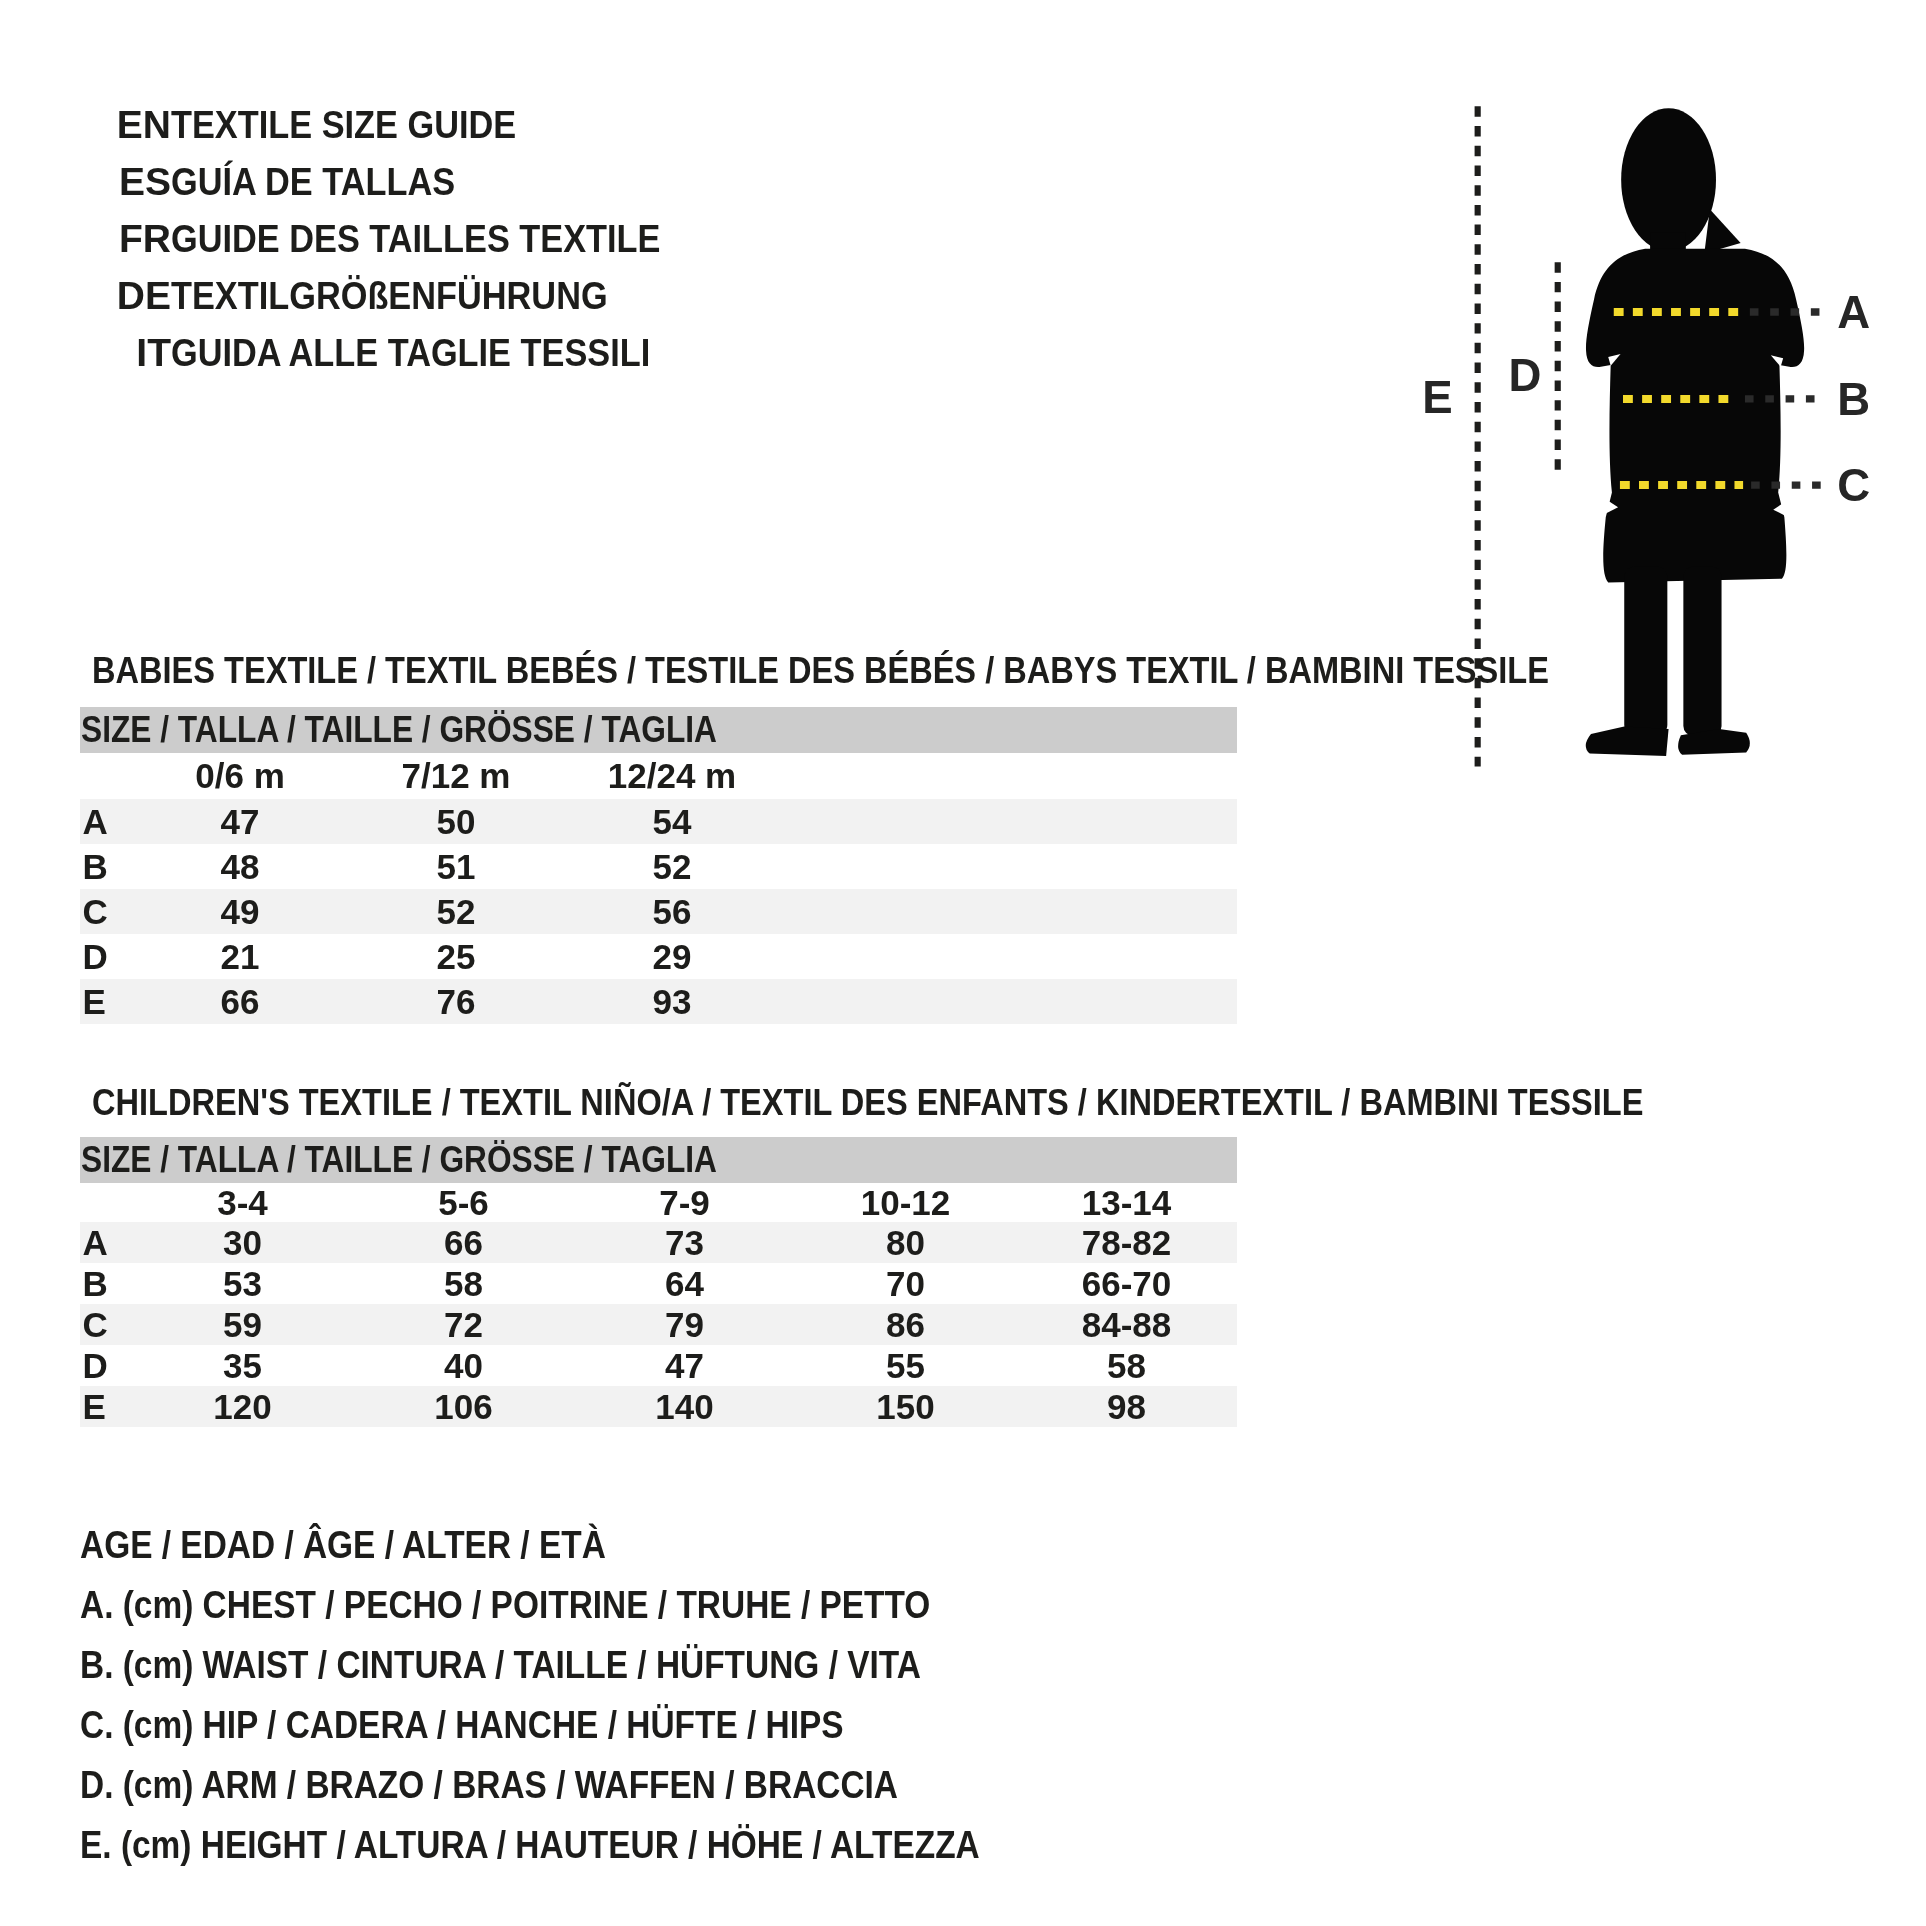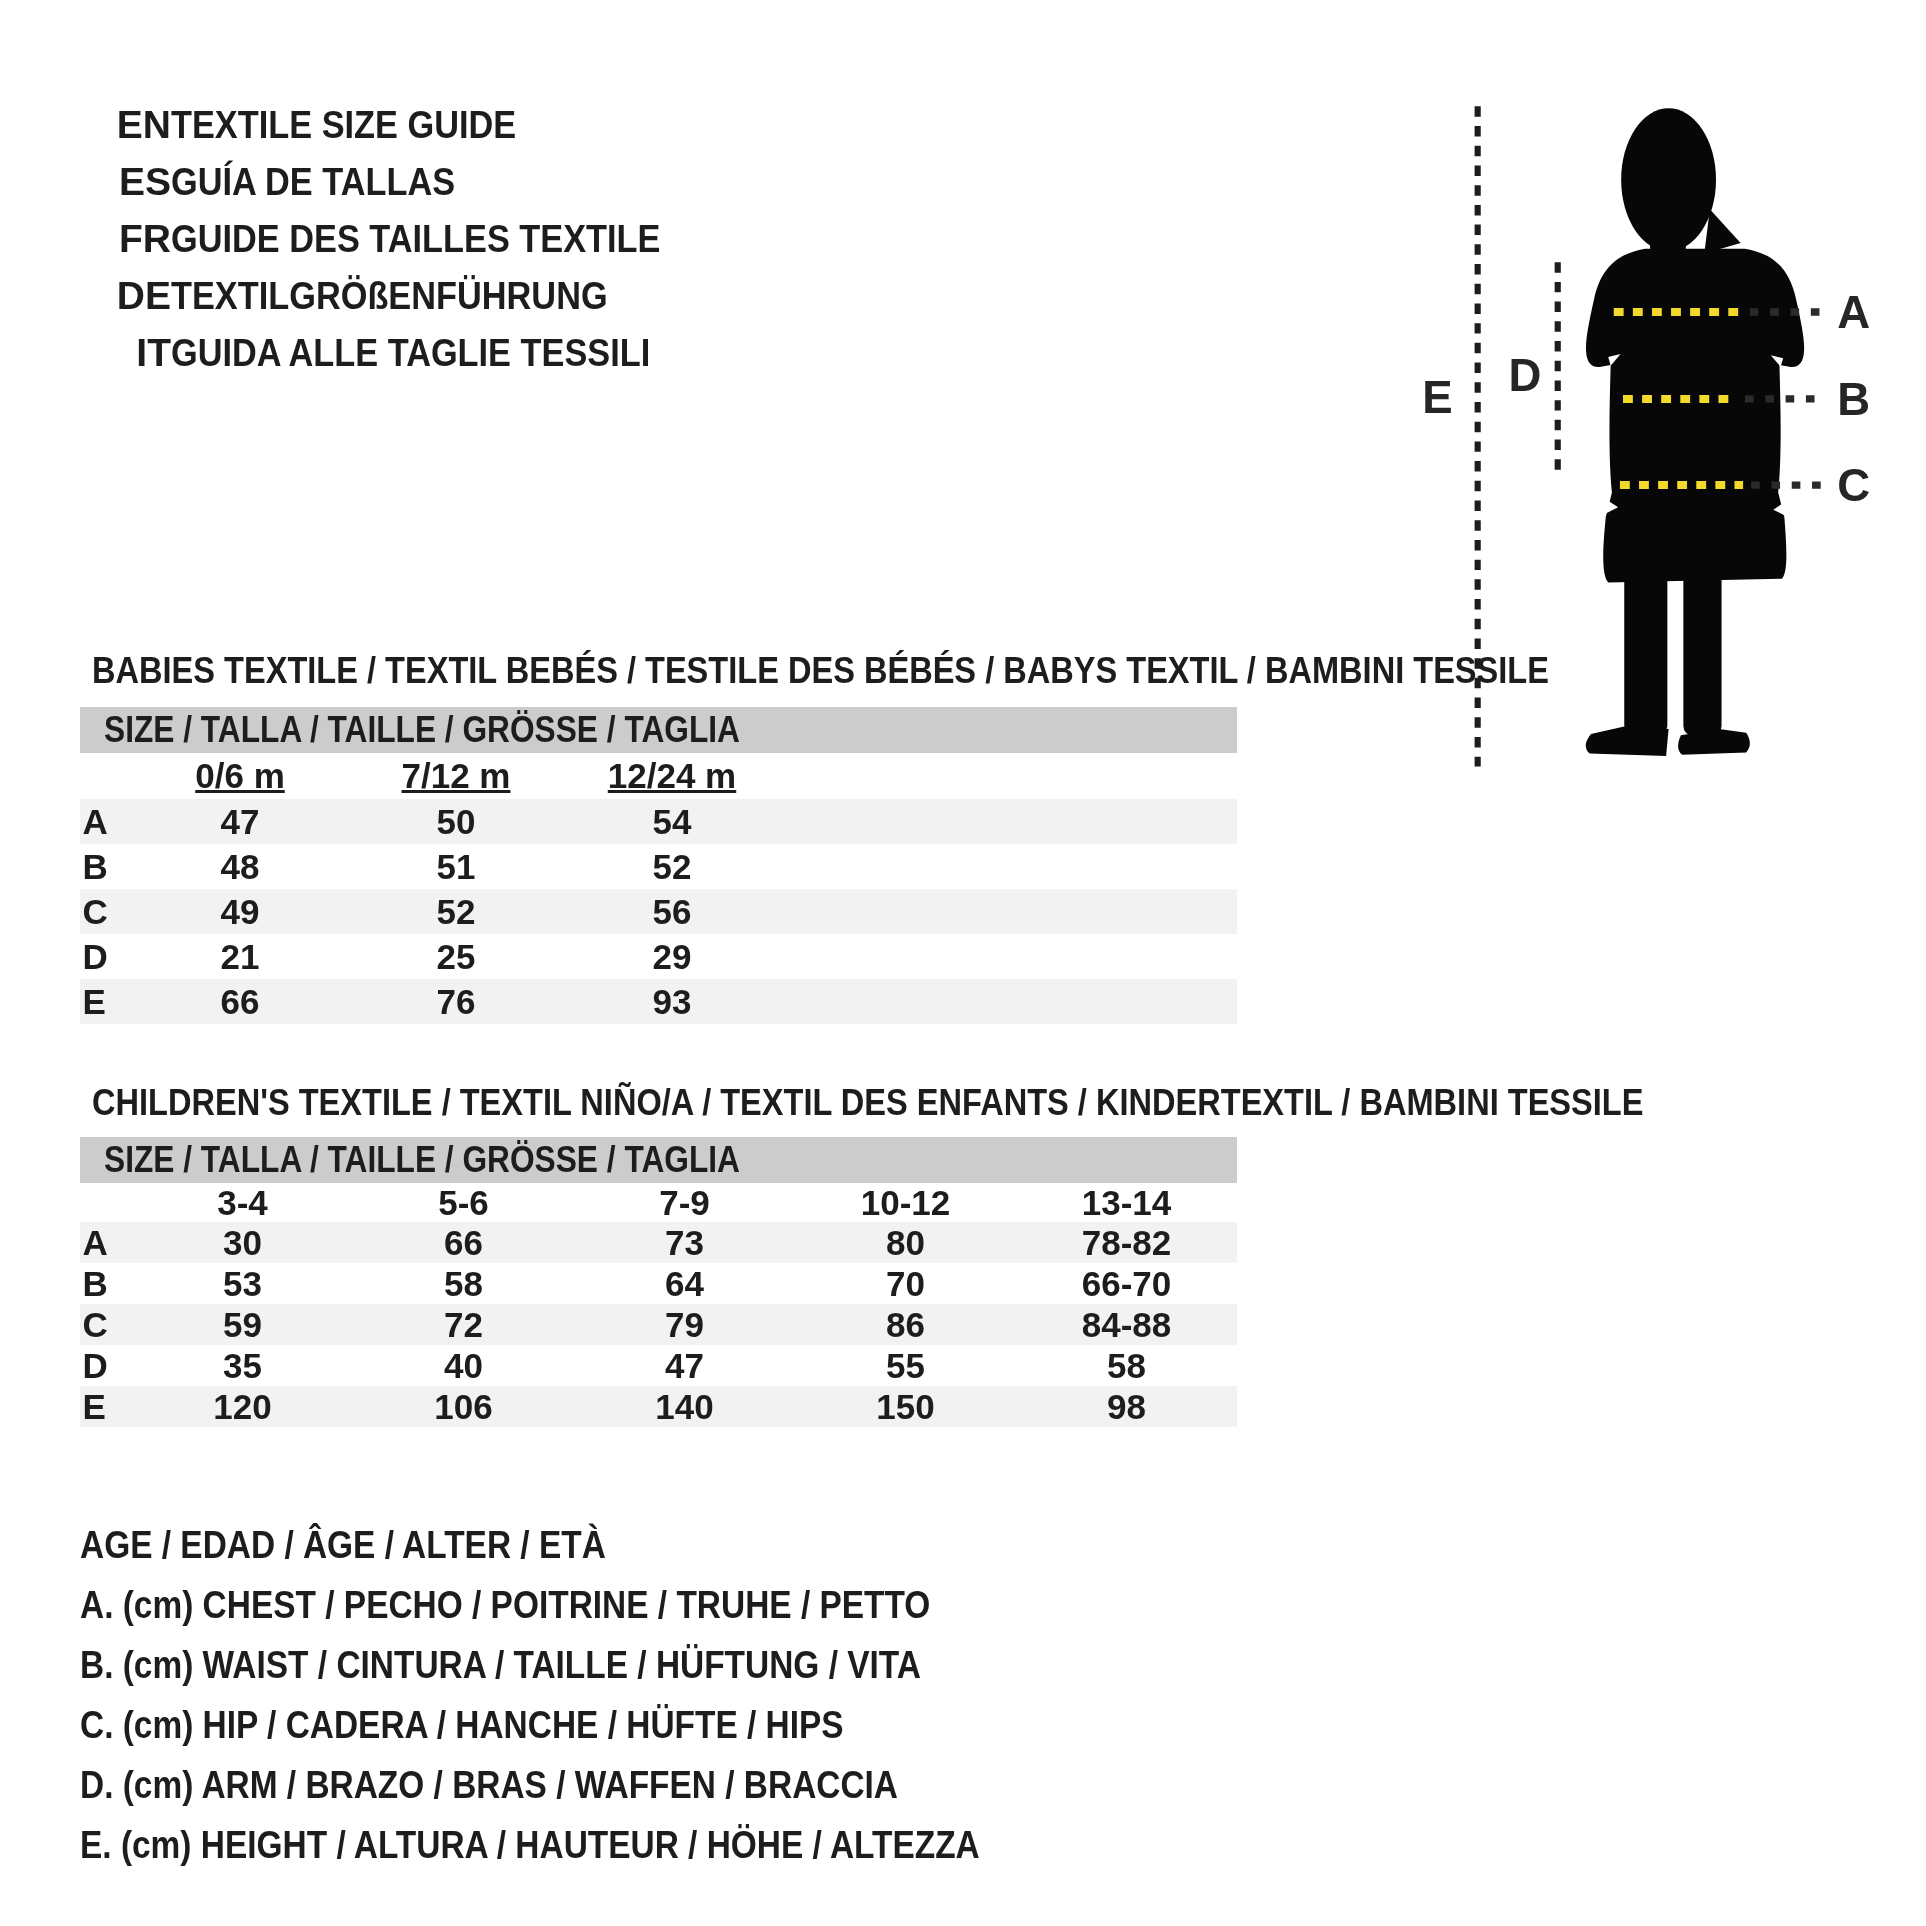--- a/index.html
+++ b/index.html
@@ -37,26 +37,26 @@
   .h-babies { top: 651px; }
   .h-children { top: 1083px; }
 
   
   .size-table { position: absolute; left: 80px; width: 1157px; }
   .t-babies { top: 707px; }
   .t-children { top: 1137px; }
   .size-bar {
     height: 46px; background: #cccccc;
     display: flex; align-items: center;
-    padding-left: 24px; box-sizing: border-box;
+    padding-left: 1px; box-sizing: border-box;
     font-size: 36px; font-weight: 700;
   }
   .trow { display: grid; align-items: center; font-size: 35px; font-weight: 700; }
   .t-babies .trow { grid-template-columns: 52px 216px 216px 216px 1fr; height: 45px; }
-  .t-babies .trow.colhead { height: 46px; text-decoration: underline; }
+  .t-babies .trow.colhead { height: 46px; }
   .t-children .trow { grid-template-columns: 52px 221px 221px 221px 221px 1fr; height: 41px; }
   .t-children .trow.colhead { height: 39px; }
   .cell { text-align: center; }
   .rlabel { text-align: left; padding-left: 2.5px; }
   .stripe { background: #f2f2f2; }
 
   
   .legend-block { position: absolute; left: 80px; top: 1515px; }
   .legend-line { height: 60px; display: flex; align-items: center; font-size: 38px; font-weight: 700; white-space: nowrap; }
 </style>

